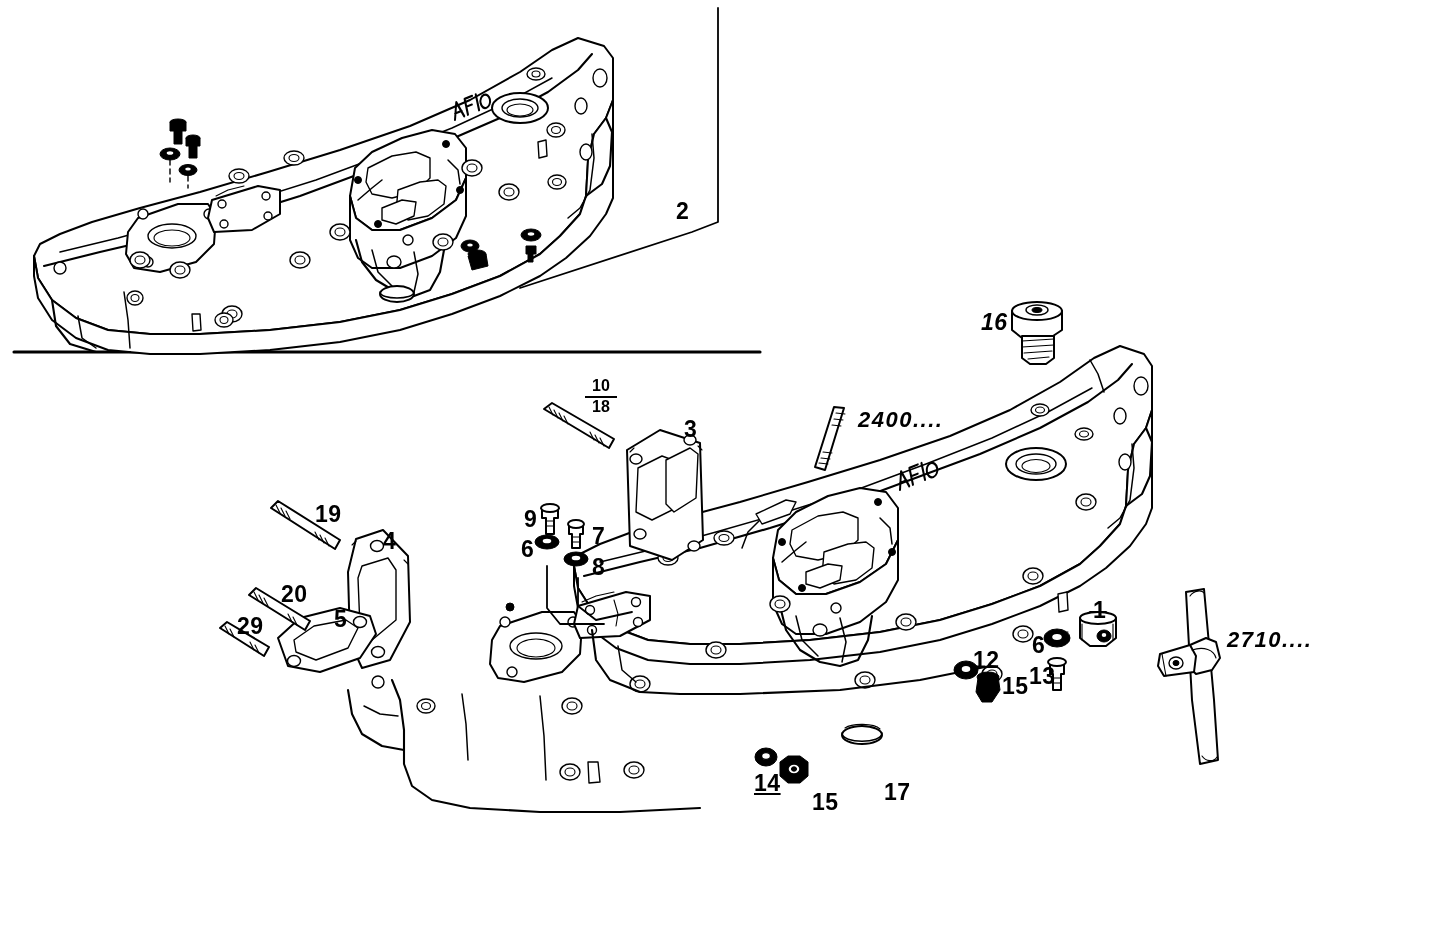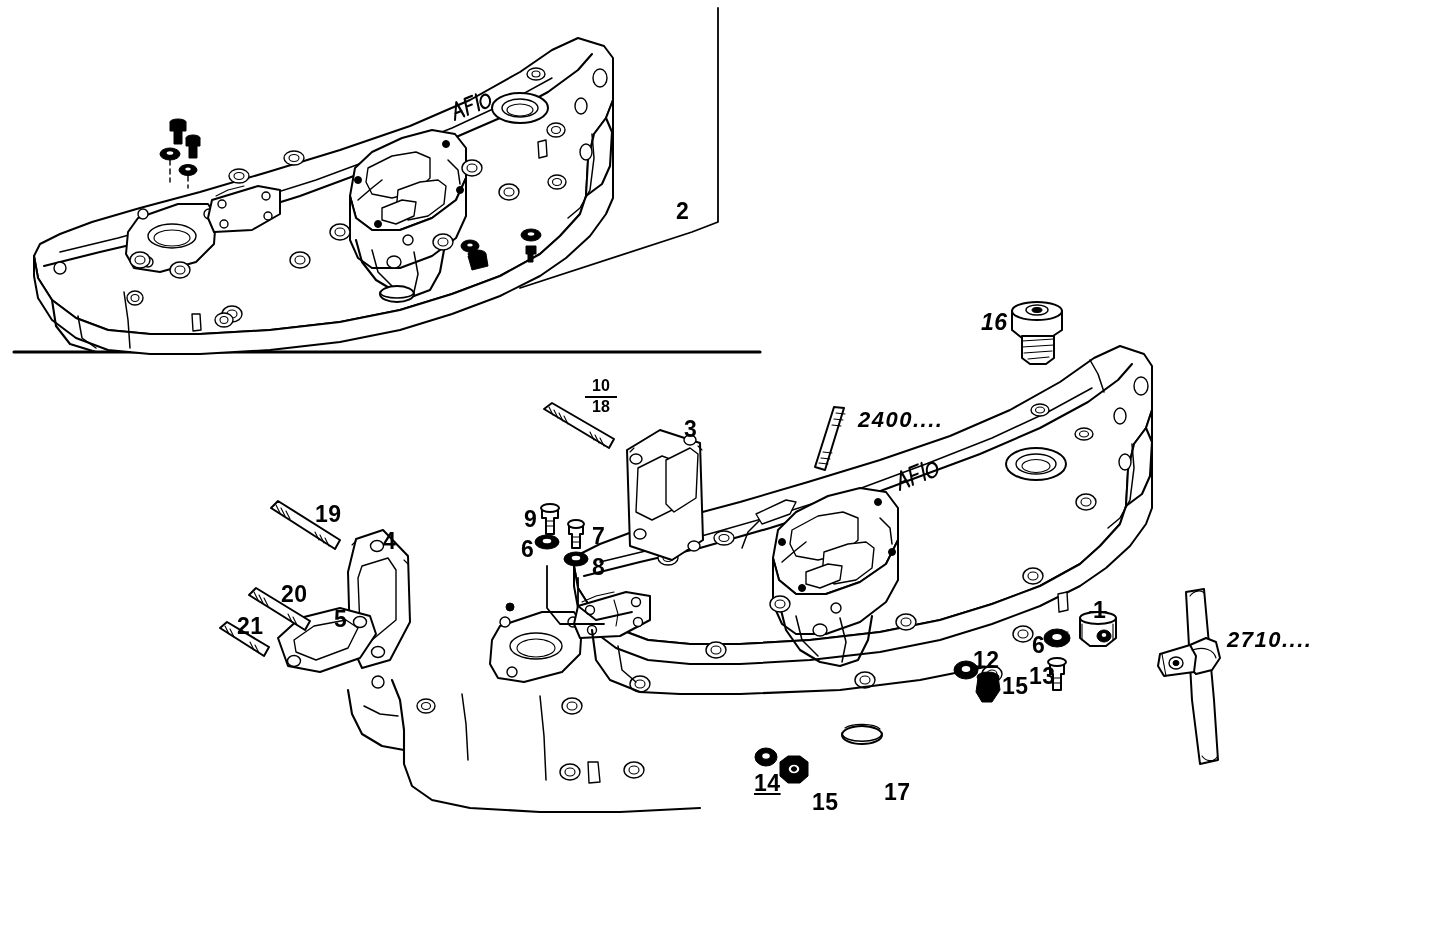--- a/index.html
+++ b/index.html
@@ -551,21 +551,21 @@
   <div class="callout num" style="left:521px; top:538px;">6</div>
 
   <div class="callout num" style="left:592px; top:556px;">8</div>
 
   <div class="callout num" style="left:281px; top:583px;">20</div>
 
   <div class="callout num" style="left:1093px; top:599px;">1</div>
 
   <div class="callout num" style="left:334px; top:608px;">5</div>
 
-  <div class="callout num" style="left:237px; top:615px;">21</div>
+  <div class="callout num" style="left:237px; top:615px;">29</div>
 
   <div class="callout num" style="left:1032px; top:634px;">6</div>
 
   <div class="callout code" style="left:1227px; top:629px;">2710....</div>
 
   <div class="callout num" style="left:973px; top:649px;">12</div>
 
   <div class="callout num" style="left:1022px; top:665px;margin-left:7px;">13</div>
 
   <div class="callout num" style="left:1002px; top:675px;">15</div>

